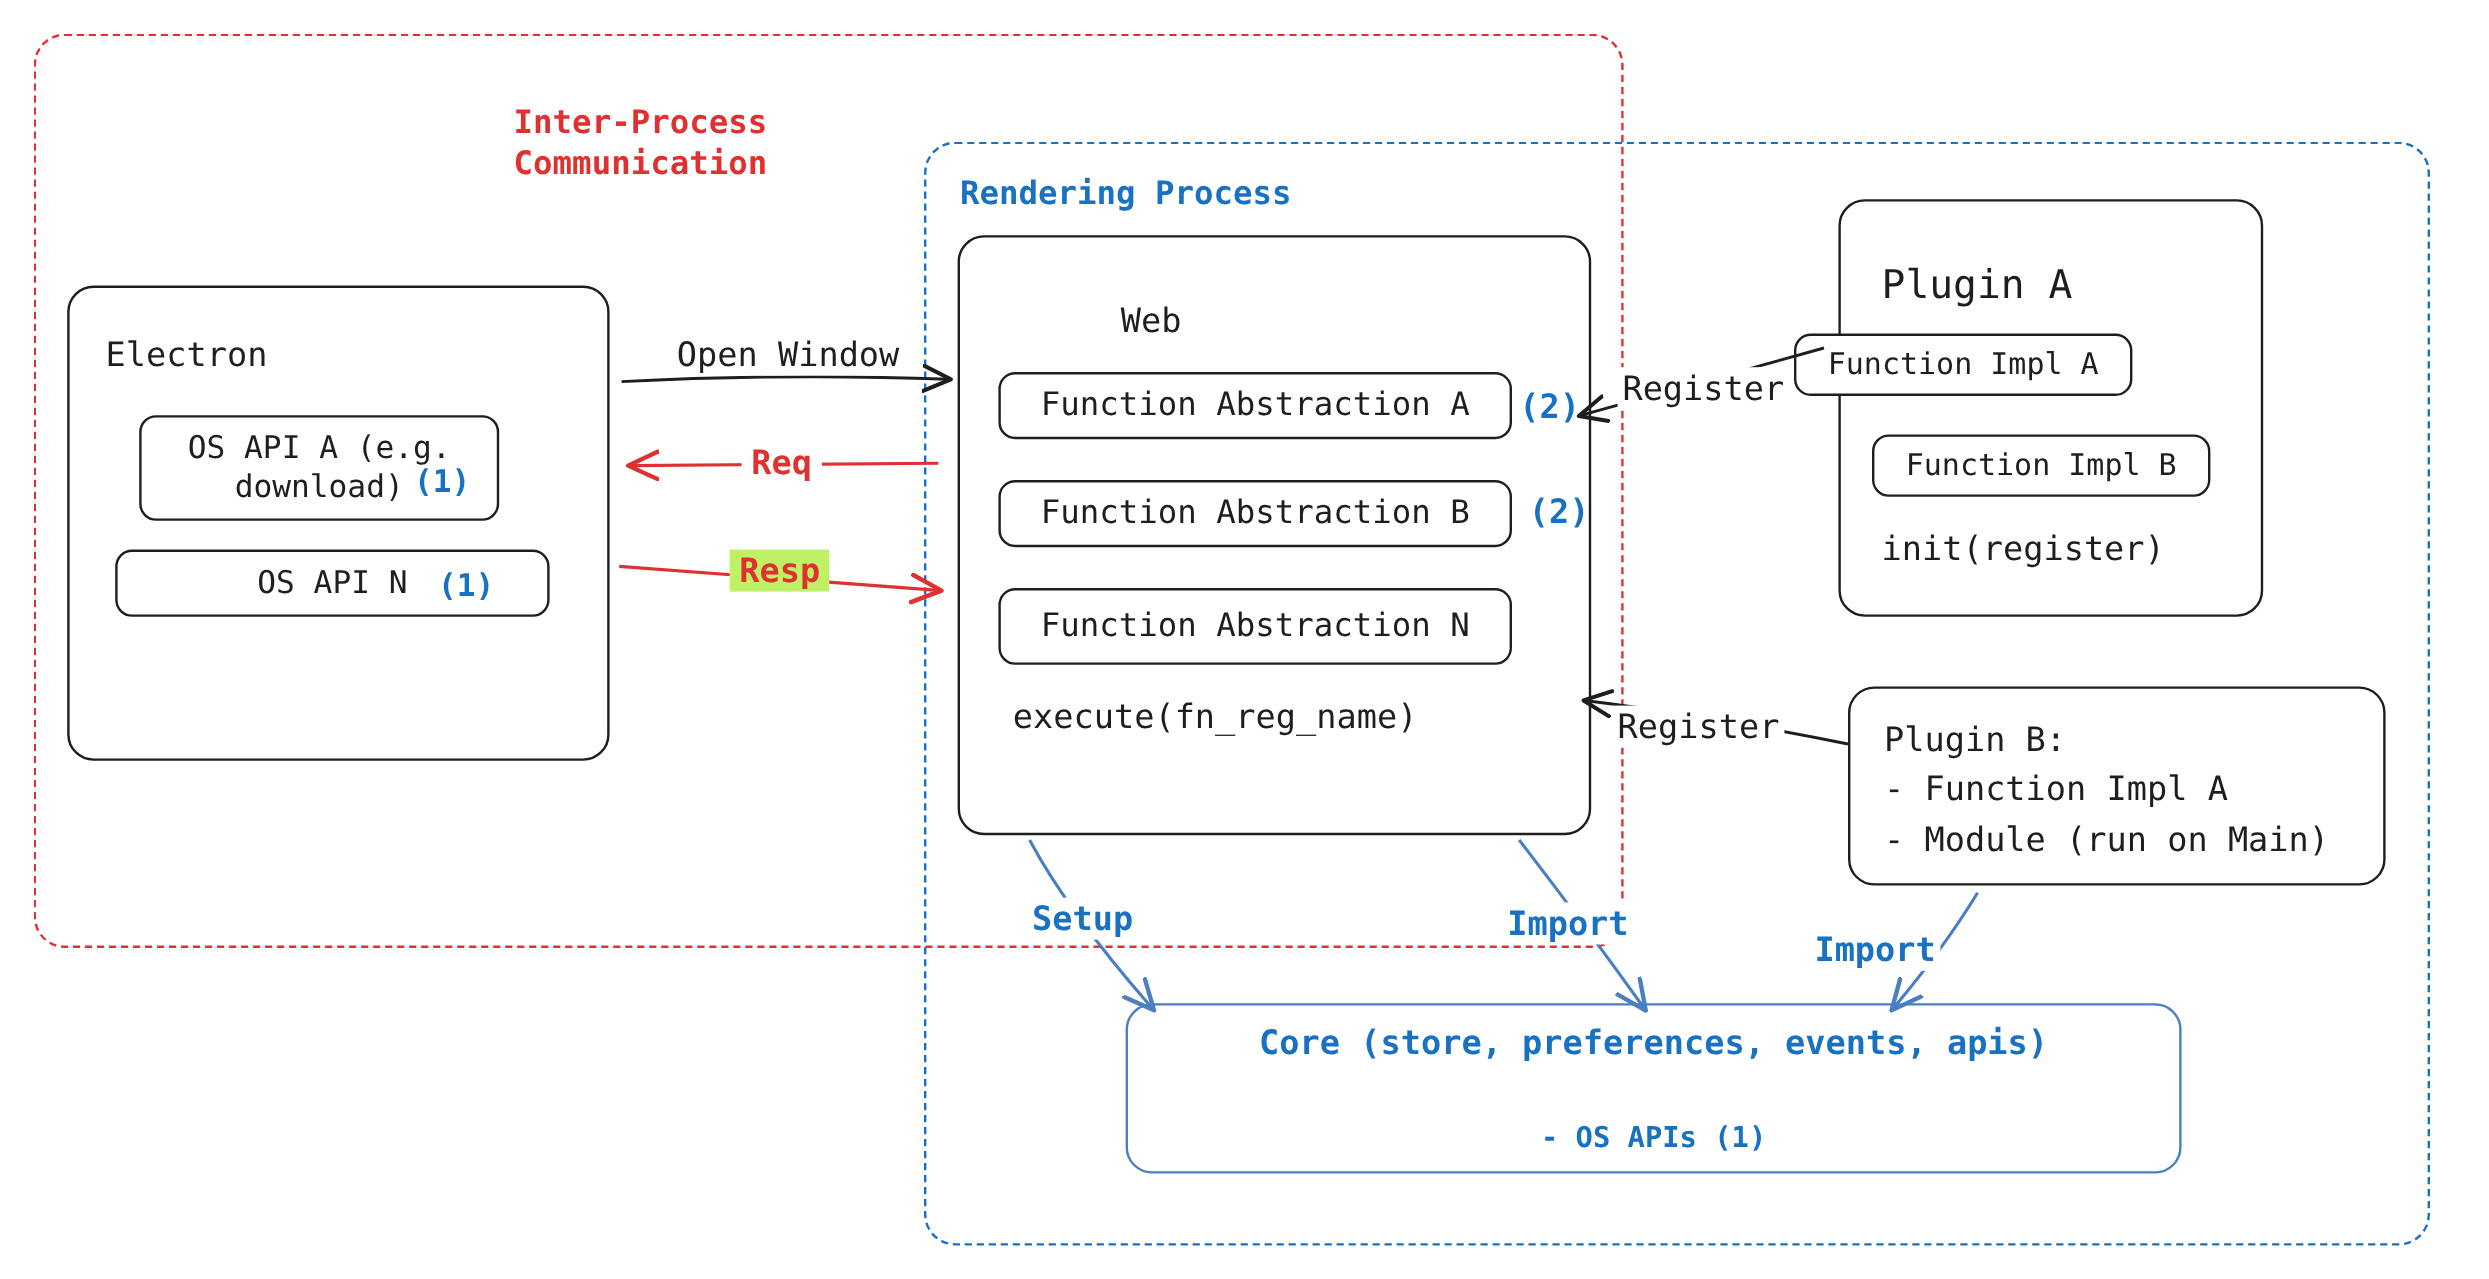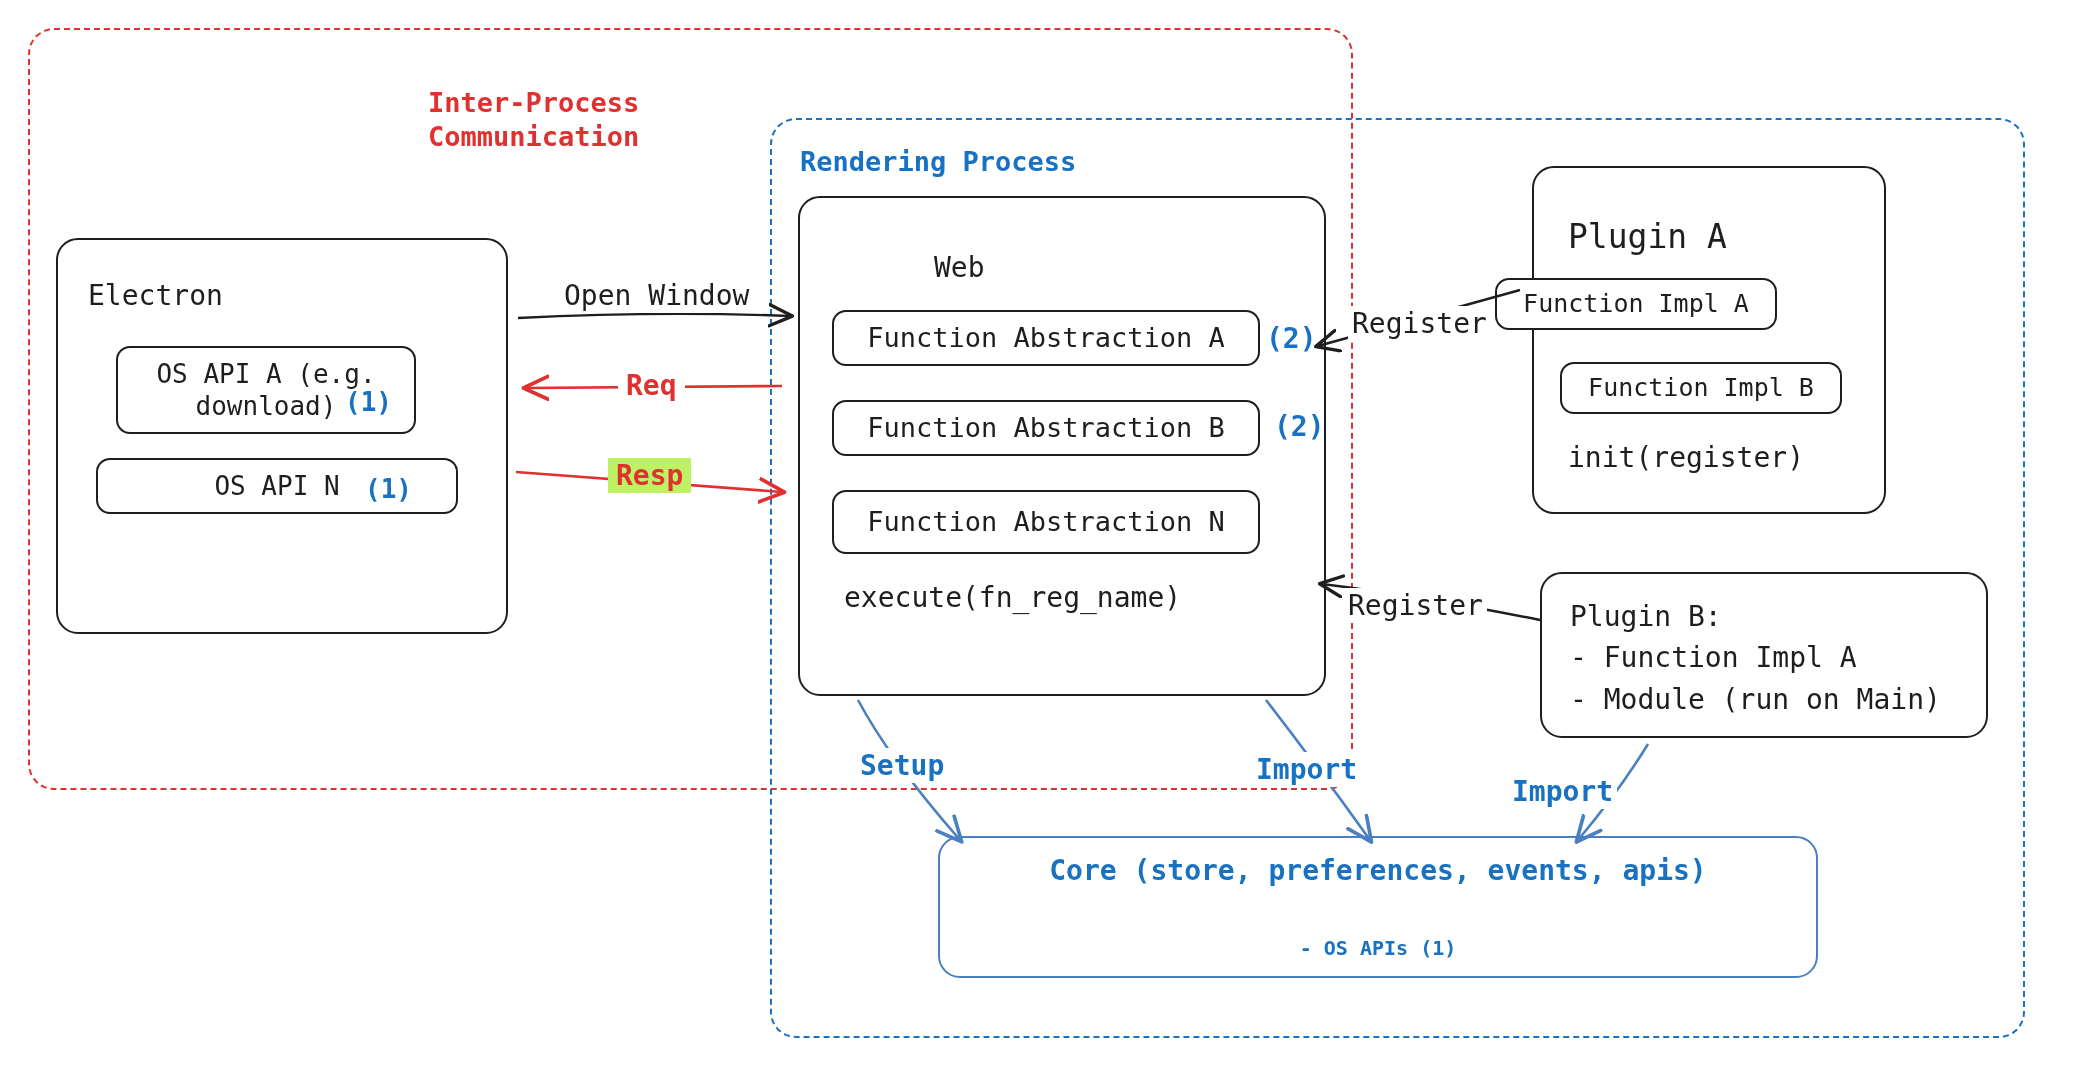--- a/index.html
+++ b/index.html
@@ -151,21 +151,21 @@
   <div class="node-label" style="left:1568px; top:440px; font-size:28px;">init(register)</div>
 
   <div class="node" style="left:1540px; top:572px; width:448px; height:166px;">
   </div>
   <div class="node-label" style="left:1570px; top:596px; font-size:28px; line-height:1.48;">Plugin B:
 - Function Impl A
 - Module (run on Main)</div>
 
   <div class="core-box" style="left:938px; top:836px; width:880px; height:142px;">
     <span style="font-size:28px; font-weight:700;">Core (store, preferences, events, apis)</span>
-    <span style="font-size:20px; font-weight:700;margin-top:43px;">- OS APIs (1)</span>
+    <span style="font-size:24px; font-weight:700;margin-top:43px;">- OS APIs (1)</span>
   </div>
 
   <svg class="svg-layer" viewBox="0 0 2074 1066" xmlns="http://www.w3.org/2000/svg">
     <defs>
       <marker id="ah-dark" markerWidth="12" markerHeight="12" refX="9" refY="5" orient="auto" markerUnits="strokeWidth">
         <path d="M0.5,0.6 L10,5 L0.5,9.4" fill="none" stroke="#1e1e1e" stroke-width="1.4" stroke-linecap="round" stroke-linejoin="round"></path>
       </marker>
       <marker id="ah-red" markerWidth="12" markerHeight="12" refX="9" refY="5" orient="auto" markerUnits="strokeWidth">
         <path d="M0.5,0.6 L10,5 L0.5,9.4" fill="none" stroke="#e03131" stroke-width="1.4" stroke-linecap="round" stroke-linejoin="round"></path>
       </marker>

